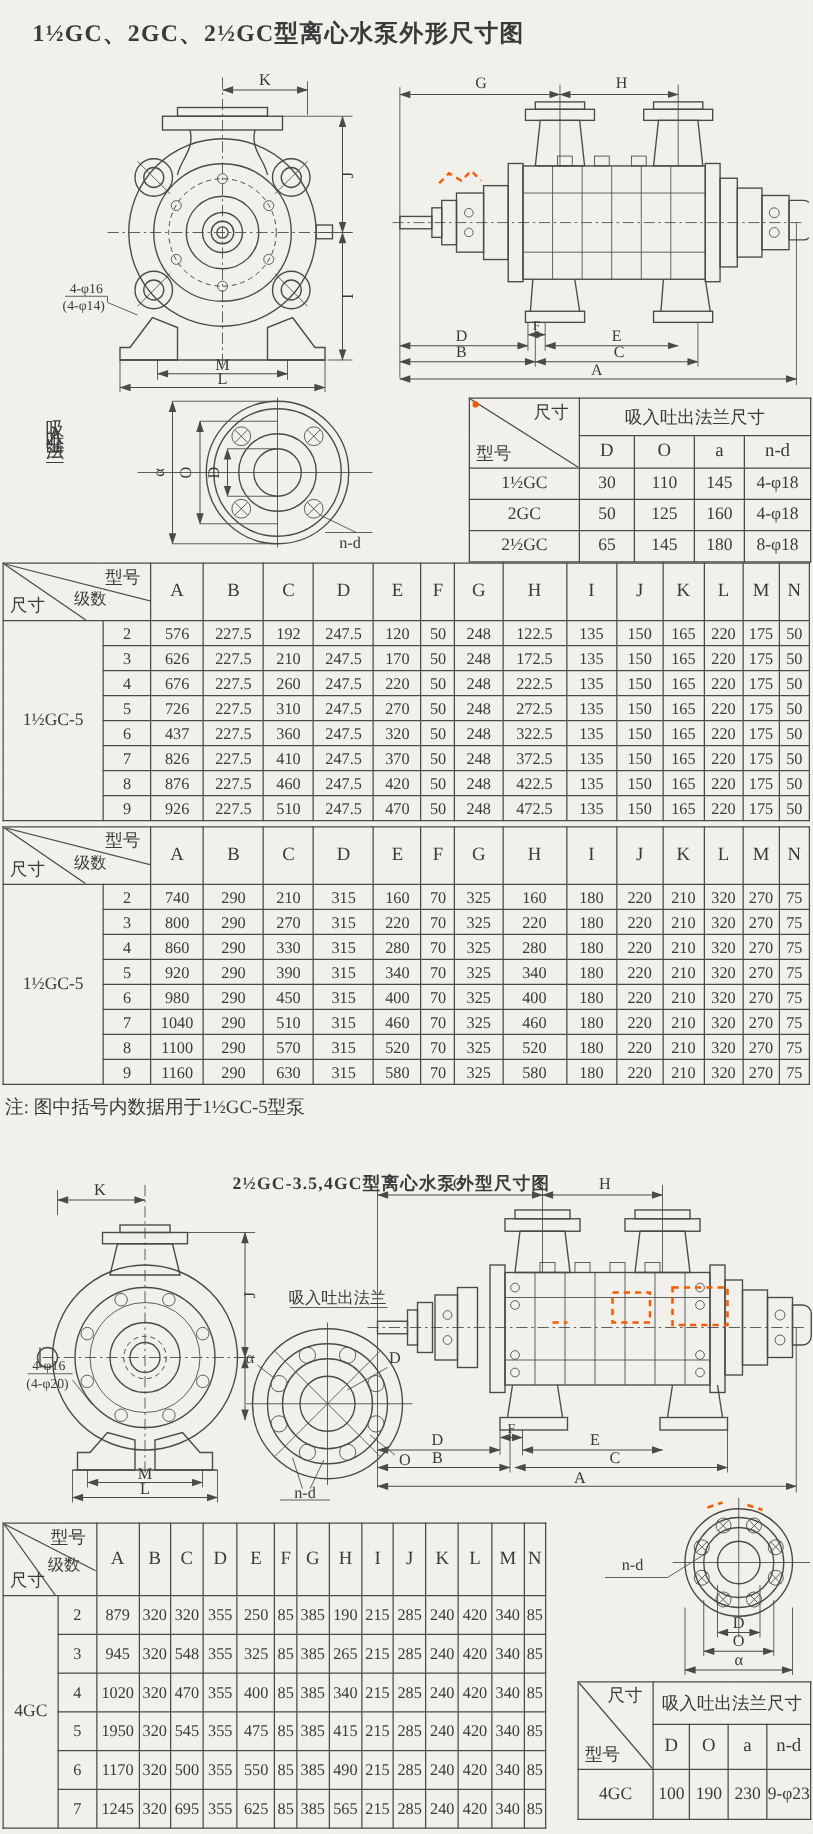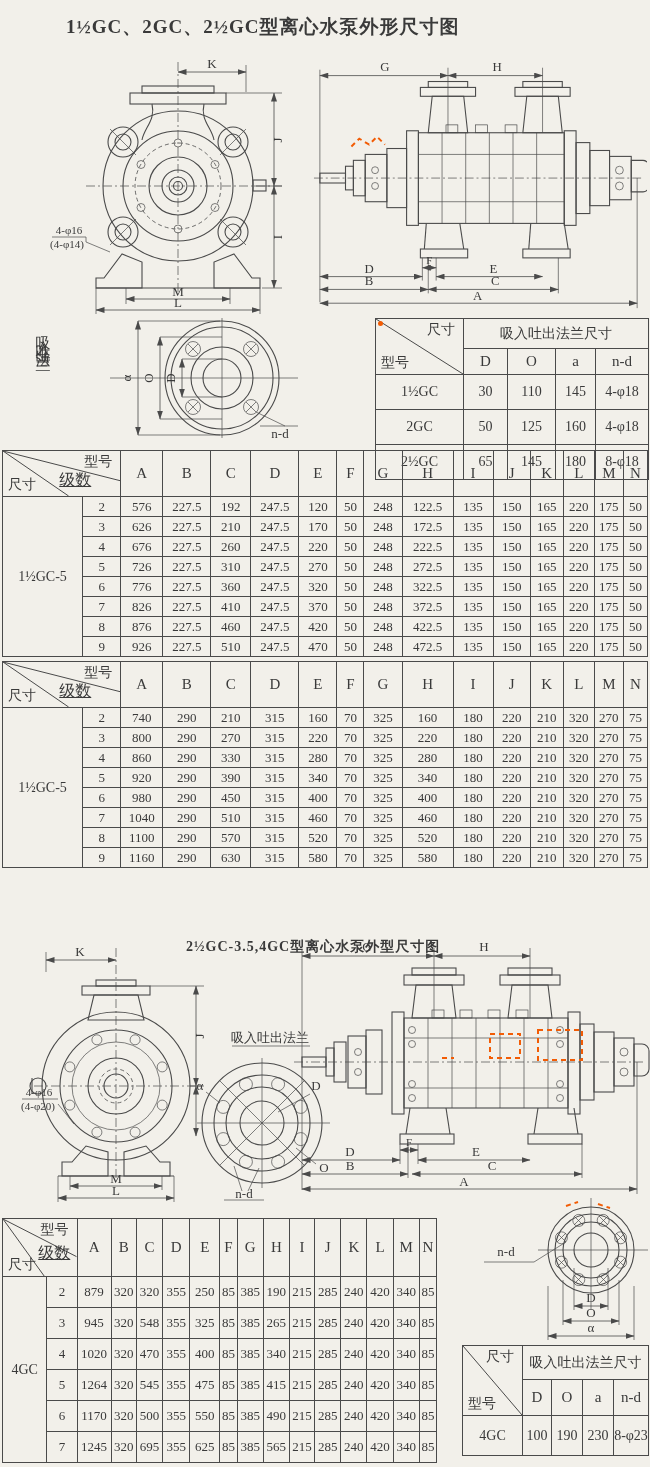--- a/index.html
+++ b/index.html
@@ -1,44 +1,44 @@
 <!DOCTYPE html>
 <html style="--paper: #f2f0ea; --ink: #4a4a4a; --text: #3a3a3a; --annotation: #f25c05;"><head>
 <meta charset="utf-8">
 <style>
   :root{ --paper:#f2f0ea; --ink:#4a4a4a; --text:#3a3a3a; --annotation:#f25c05; }
   html,body{margin:0;padding:0;}
   body{background:#e8e6e0;font-family:"Liberation Serif","DejaVu Serif",serif;}
   .page{position:relative;width:650px;height:1467px;background:var(--paper,#f2f0ea);overflow:hidden;margin:0;}
   .abs{position:absolute;}
   .title{color:var(--text,#3a3a3a);font-weight:bold;letter-spacing:1px;white-space:nowrap;}
-  .t1{left:26px;top:14px;font-size:19px;margin-left:40px;}
+  .t1{left:26px;top:14px;font-size:19px;}
   .t2{left:186px;top:894px;font-size:14px;margin-top:44px;}
   .note{left:4px;top:876px;font-size:15px;color:var(--text,#3a3a3a);white-space:nowrap;}
   .vlabel{writing-mode:vertical-rl;text-orientation:upright;font-size:15px;letter-spacing:4px;color:var(--text,#3a3a3a);}
 
   
   table{position:absolute;border-collapse:collapse;table-layout:fixed;color:var(--text,#3a3a3a);border-radius:26px;}
   td{border:1px solid var(--ink,#4a4a4a);text-align:center;vertical-align:middle;padding:0;
      font-family:"Liberation Serif","DejaVu Serif",serif;overflow:hidden;white-space:nowrap;}
   .dt td{font-size:13px;height:19px;}
   .dt .colhead{font-size:15px;}
   .dt .rowgroup{font-size:14px;}
   .dt tr.head{height:46px;}
   .dt3 td{font-size:13px;height:30px;}
   .dt3 tr.head{height:58px;}
   .ft td{font-size:14px;}
   .ft .colhead{font-size:15px;}
-  .ft1 tr.h1{height:30px;} .ft1 tr.h2{height:26px;} .ft1 tbody tr{height:35px;margin-top:26px;}
+  .ft1 tr.h1{height:30px;} .ft1 tr.h2{height:26px;} .ft1 tbody tr{height:25px;margin-top:26px;}
   .ft2 tr.h1{height:34px;} .ft2 tr.h2{height:36px;} .ft2 tbody tr{height:40px;}
   .corner1,.corner2{position:relative;}
   .diag{position:absolute;left:0;top:0;width:100%;height:100%;}
   .diag line{stroke:var(--ink,#4a4a4a);}
   .c-tr{position:absolute;top:2px;right:8px;font-size:14px;}
-  .c-mid{position:absolute;top:42%;left:48%;font-size:16px;text-decoration:underline;}
+  .c-mid{position:absolute;top:42%;left:48%;font-size:13px;}
   .c-bl{position:absolute;bottom:2px;left:5px;font-size:14px;}
 
   
   svg .st{stroke:var(--ink,#4a4a4a);fill:none;stroke-width:1.1;}
   svg .thin{stroke-width:0.7;}
   svg .dim{stroke-width:0.8;}
   svg .cl{stroke-dasharray:9 3 2 3;stroke-width:0.7;}
   svg .dash{stroke-dasharray:4 3;stroke-width:0.8;}
   svg .ann{stroke:var(--annotation,#f25c05);fill:none;stroke-width:2;stroke-dasharray:5 4;}
   svg text{fill:var(--text,#3a3a3a);font-family:"Liberation Serif","DejaVu Serif",serif;font-size:13px;text-anchor:middle;}
@@ -46,20 +46,21 @@
   marker path{fill:var(--ink,#4a4a4a);}
   .anndot{position:absolute;width:5px;height:5px;background:var(--annotation,#f25c05);border-radius:50%;}
 </style>
 </head>
 <body>
 
 <div class="page">
 
   <div class="abs title t1">1½GC、2GC、2½GC型离心水泵外形尺寸图</div>
   <div class="abs title t2">2½GC-3.5,4GC型离心水泵外型尺寸图</div>
+  <div class="abs note">注: 图中括号内数据用于1½GC-5型泵</div>
 
   <svg class="abs" style="left:30px;top:56px" width="280" height="258" viewBox="0 0 280 258">
     <defs>
       <marker id="ae1" markerWidth="10" markerHeight="8" refX="8.5" refY="3" orient="auto" markerUnits="userSpaceOnUse">
           <path d="M0,0L9,3L0,6Z"></path>
         </marker>
       <marker id="as1" markerWidth="10" markerHeight="8" refX="0.5" refY="3" orient="auto" markerUnits="userSpaceOnUse">
           <path d="M9,0L0,3L9,6Z"></path>
         </marker>
     </defs>
@@ -422,21 +423,21 @@
           <td class="cell">272.5</td>
           <td class="cell">135</td>
           <td class="cell">150</td>
           <td class="cell">165</td>
           <td class="cell">220</td>
           <td class="cell">175</td>
           <td class="cell">50</td>
         </tr>
         <tr>
           <td class="rowhead">6</td>
-          <td class="cell">776</td>
+          <td class="cell">437</td>
           <td class="cell">227.5</td>
           <td class="cell">360</td>
           <td class="cell">247.5</td>
           <td class="cell">320</td>
           <td class="cell">50</td>
           <td class="cell">248</td>
           <td class="cell">322.5</td>
           <td class="cell">135</td>
           <td class="cell">150</td>
           <td class="cell">165</td>
@@ -968,21 +969,21 @@
           <td class="cell">340</td>
           <td class="cell">215</td>
           <td class="cell">285</td>
           <td class="cell">240</td>
           <td class="cell">420</td>
           <td class="cell">340</td>
           <td class="cell">85</td>
         </tr>
         <tr>
           <td class="rowhead">5</td>
-          <td class="cell">1264</td>
+          <td class="cell">1950</td>
           <td class="cell">320</td>
           <td class="cell">545</td>
           <td class="cell">355</td>
           <td class="cell">475</td>
           <td class="cell">85</td>
           <td class="cell">385</td>
           <td class="cell">415</td>
           <td class="cell">215</td>
           <td class="cell">285</td>
           <td class="cell">240</td>
@@ -1118,18 +1119,18 @@
           <td class="colhead">a</td>
           <td class="colhead">n-d</td>
         </tr>
     </thead>
     <tbody>
         <tr>
           <td class="rowhead">4GC</td>
           <td class="cell">100</td>
           <td class="cell">190</td>
           <td class="cell">230</td>
-          <td class="cell">8-φ23</td>
+          <td class="cell">9-φ23</td>
         </tr>
       </tbody>
   </table>
 
 </div>
 
 </body></html>

